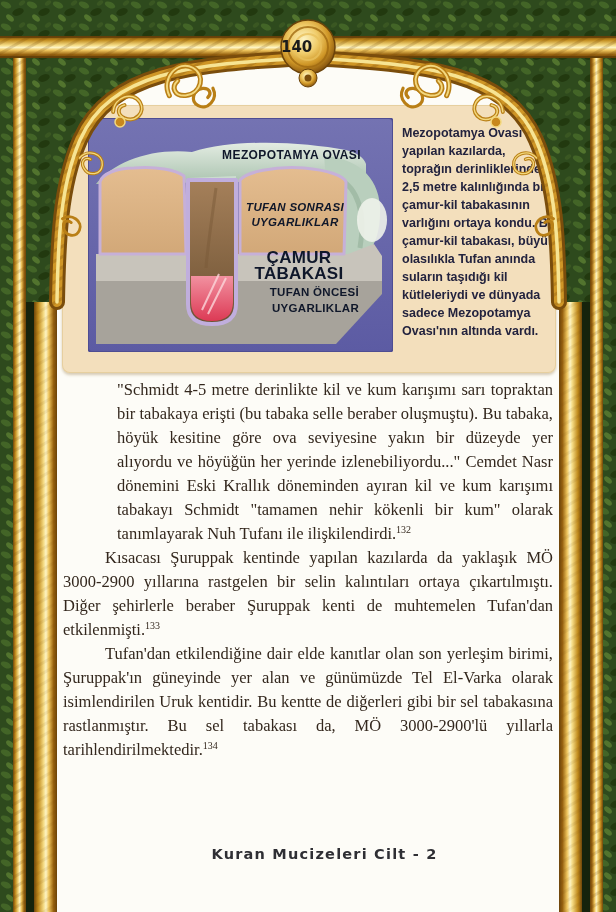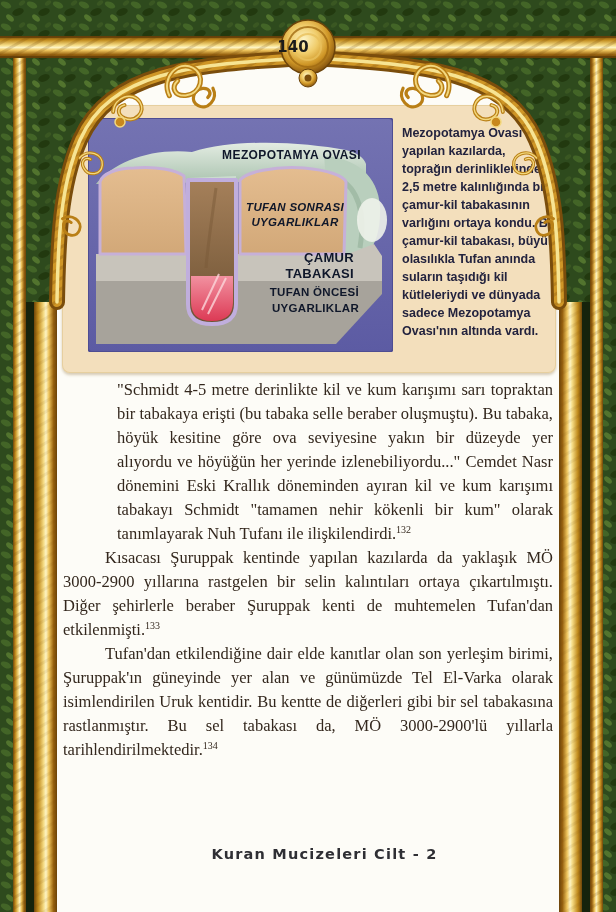--- a/index.html
+++ b/index.html
@@ -9,38 +9,38 @@
   .panel{position:absolute;left:62px;top:105px;width:494px;height:268px;z-index:1;
          background:#f3dfbc;border-radius:8px;
          box-shadow:inset 0 0 0 1px #e6cf9f, 0 2px 3px rgba(140,110,55,.35);}
   .figure{position:absolute;left:88px;top:118px;width:305px;height:234px;z-index:2;}
   .figure svg{position:absolute;left:0;top:0;}
   .fig-label{position:absolute;z-index:3;font-family:"Liberation Sans",sans-serif;
              font-weight:bold;color:#0f172a;}
   .fig-label .lbl-line{white-space:nowrap;}
   .lbl-plain{left:116px;top:30px;width:175px;text-align:center;font-size:12px;letter-spacing:.4px;}
   .lbl-post{left:148px;top:82px;width:118px;text-align:center;font-size:11.5px;line-height:15px;letter-spacing:.3px;font-style:italic;}
-  .lbl-mud{left:156px;top:132px;width:110px;text-align:right;font-size:13px;line-height:16px;letter-spacing:.3px;}
+  .lbl-mud{left:156px;top:132px;width:110px;text-align:center;font-size:17px;line-height:16px;letter-spacing:.3px;}
   .lbl-pre{left:146px;top:166px;width:125px;text-align:right;font-size:11.5px;line-height:16px;letter-spacing:.3px;}
   .caption{position:absolute;left:402px;top:124px;width:154px;z-index:2;
            font-family:"Liberation Sans",sans-serif;font-weight:bold;
            font-size:12.5px;line-height:18px;color:#23233e;}
   .body-text{position:absolute;left:63px;top:378px;width:490px;z-index:1;
              font-size:16.5px;line-height:24px;color:#33271d;text-align:justify;}
   .para{margin:0;}
   .para.normal{text-indent:42px;}
   .para.quote{margin-left:54px;text-indent:0;}
   .para sup{font-size:10px;line-height:0;}
   .footer{position:absolute;left:0;right:0;top:846px;z-index:1;text-align:center;
           font-family:"DejaVu Sans",sans-serif;font-size:14.5px;font-weight:bold;
           letter-spacing:1.2px;color:#2f2f34;margin-left:33px;}
   
   .frame-svg{position:absolute;left:0;top:0;z-index:10;pointer-events:none;}
-  .page-number{position:absolute;left:268px;top:38px;width:50px;z-index:12;
-               text-align:center;font-family:"DejaVu Sans",sans-serif;
+  .page-number{position:absolute;left:281px;top:38px;width:50px;z-index:12;
+               font-family:"DejaVu Sans",sans-serif;
                font-size:15px;font-weight:bold;color:#1b1b1b;}
 </style>
 </head>
 <body>
 
 <div class="screen">
 
   <div class="panel"></div>
 
   <div class="figure">

